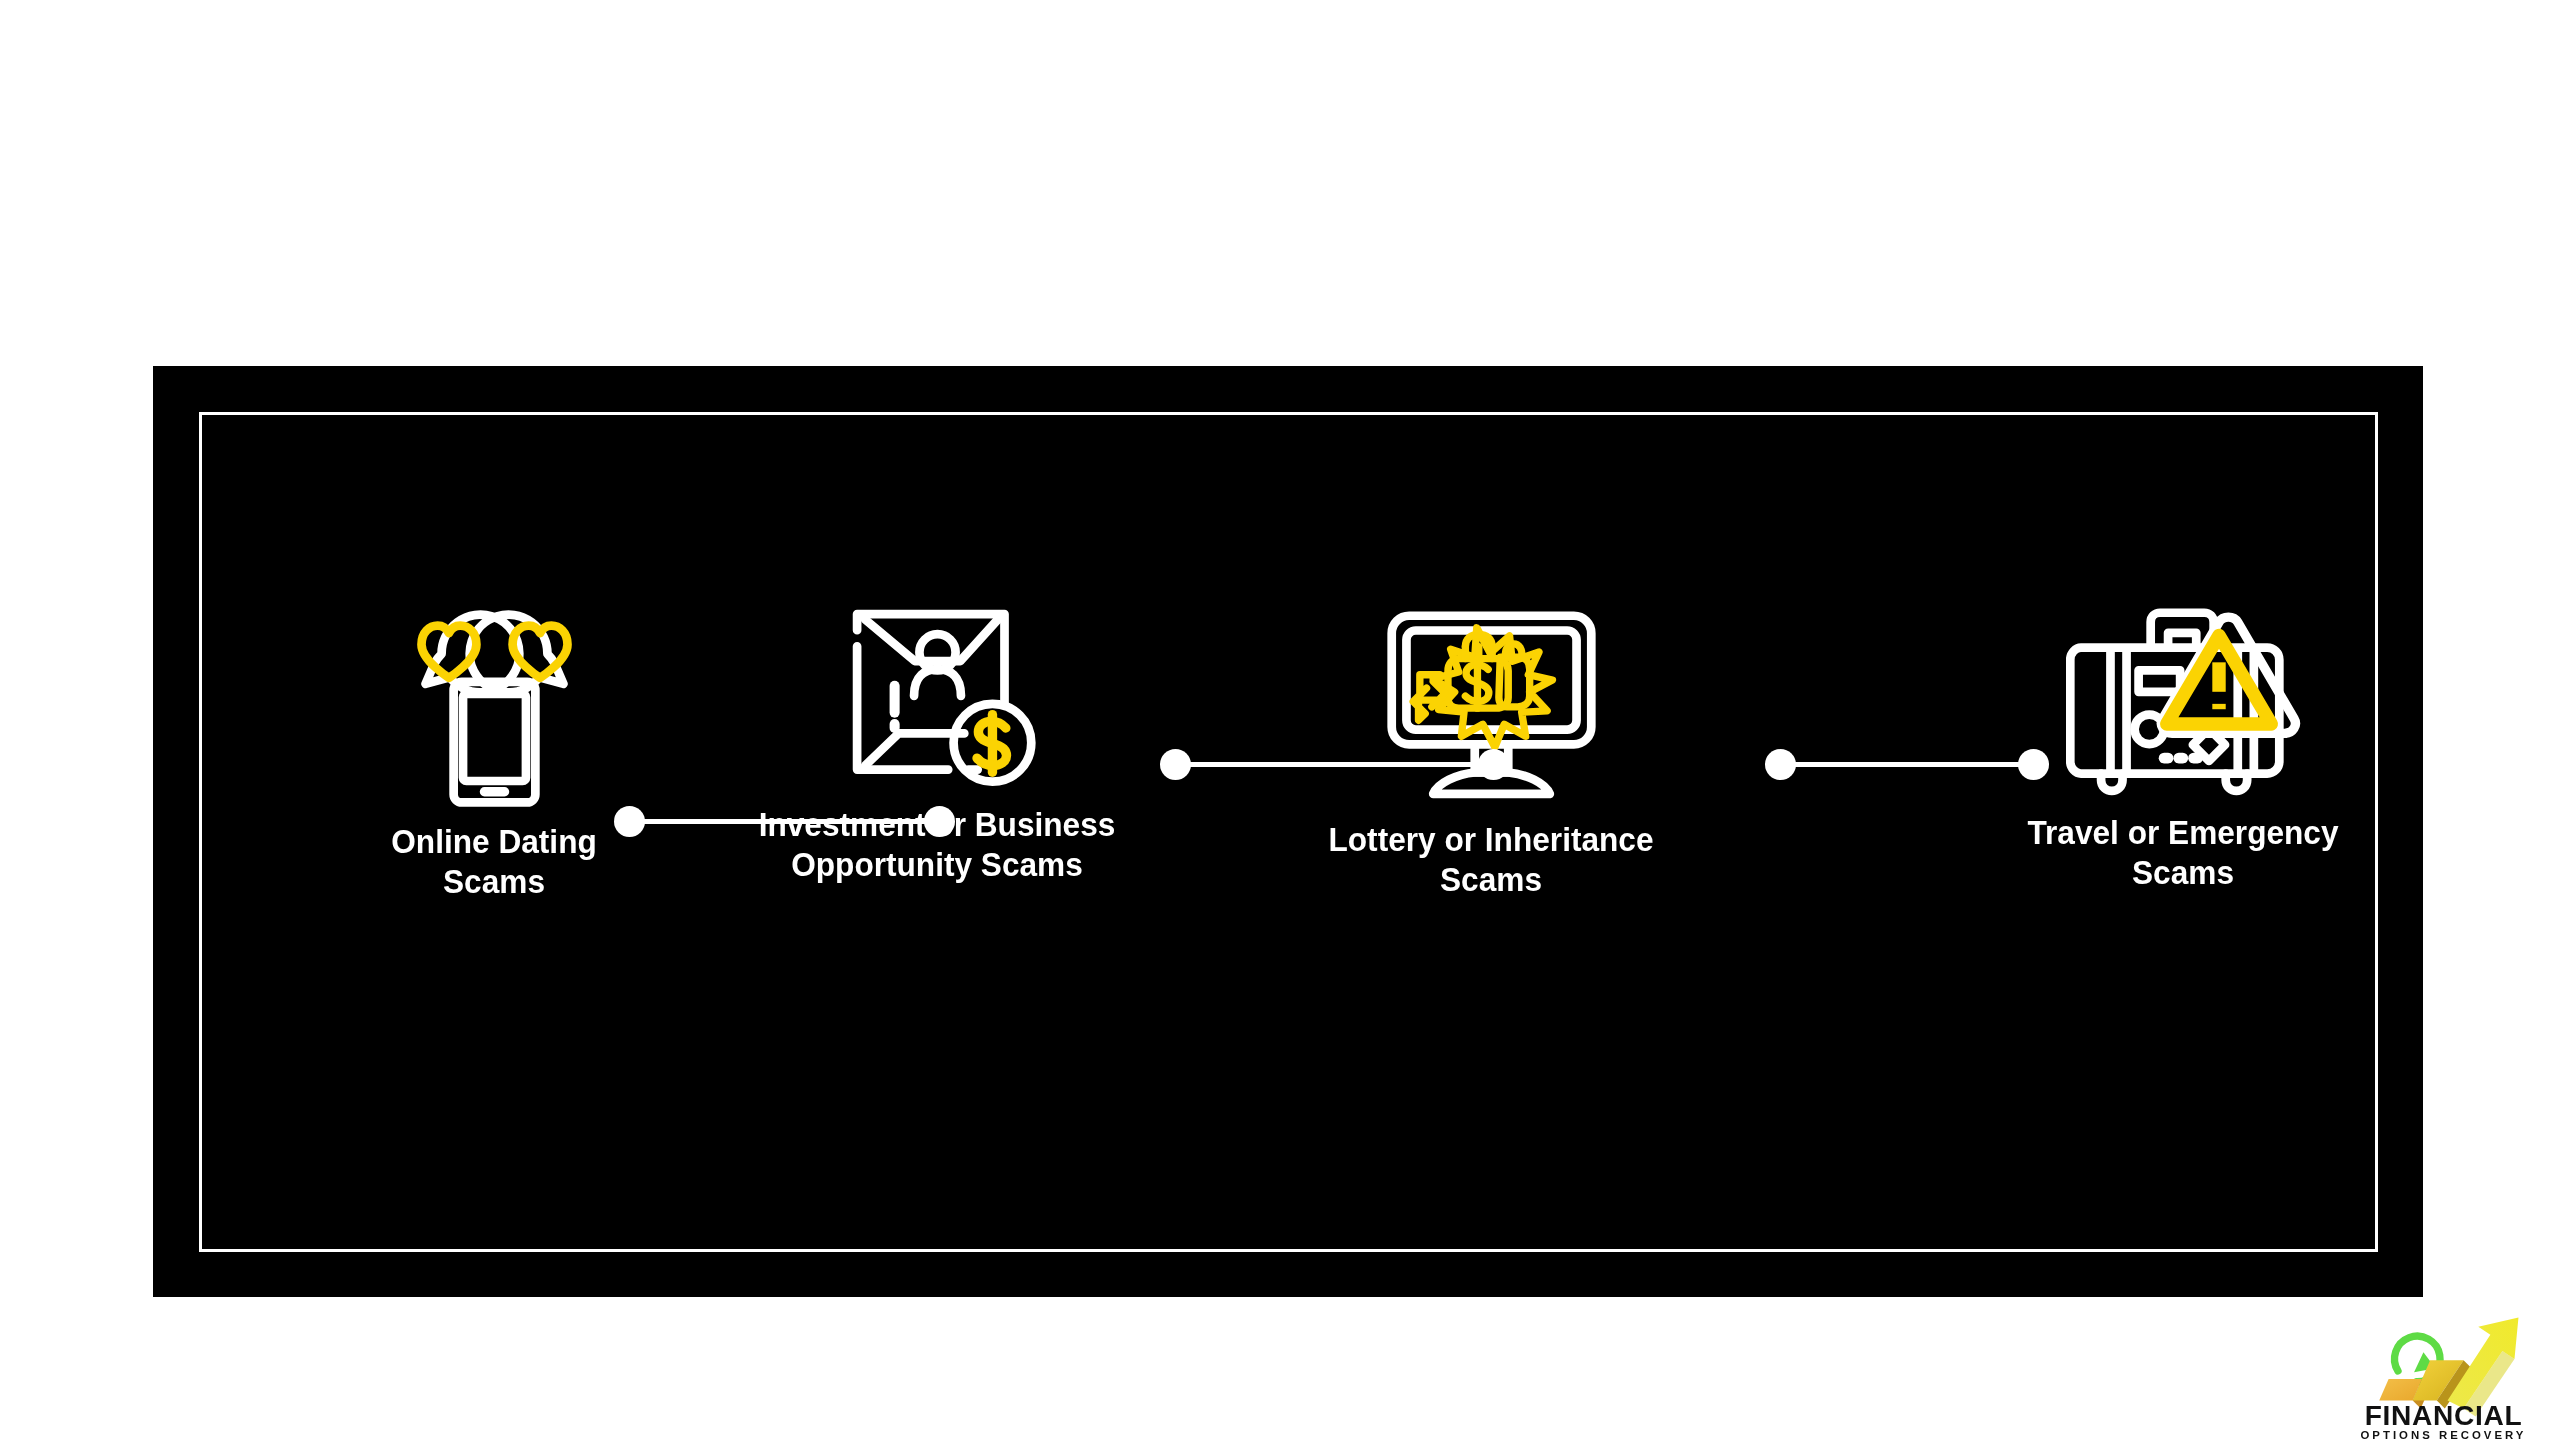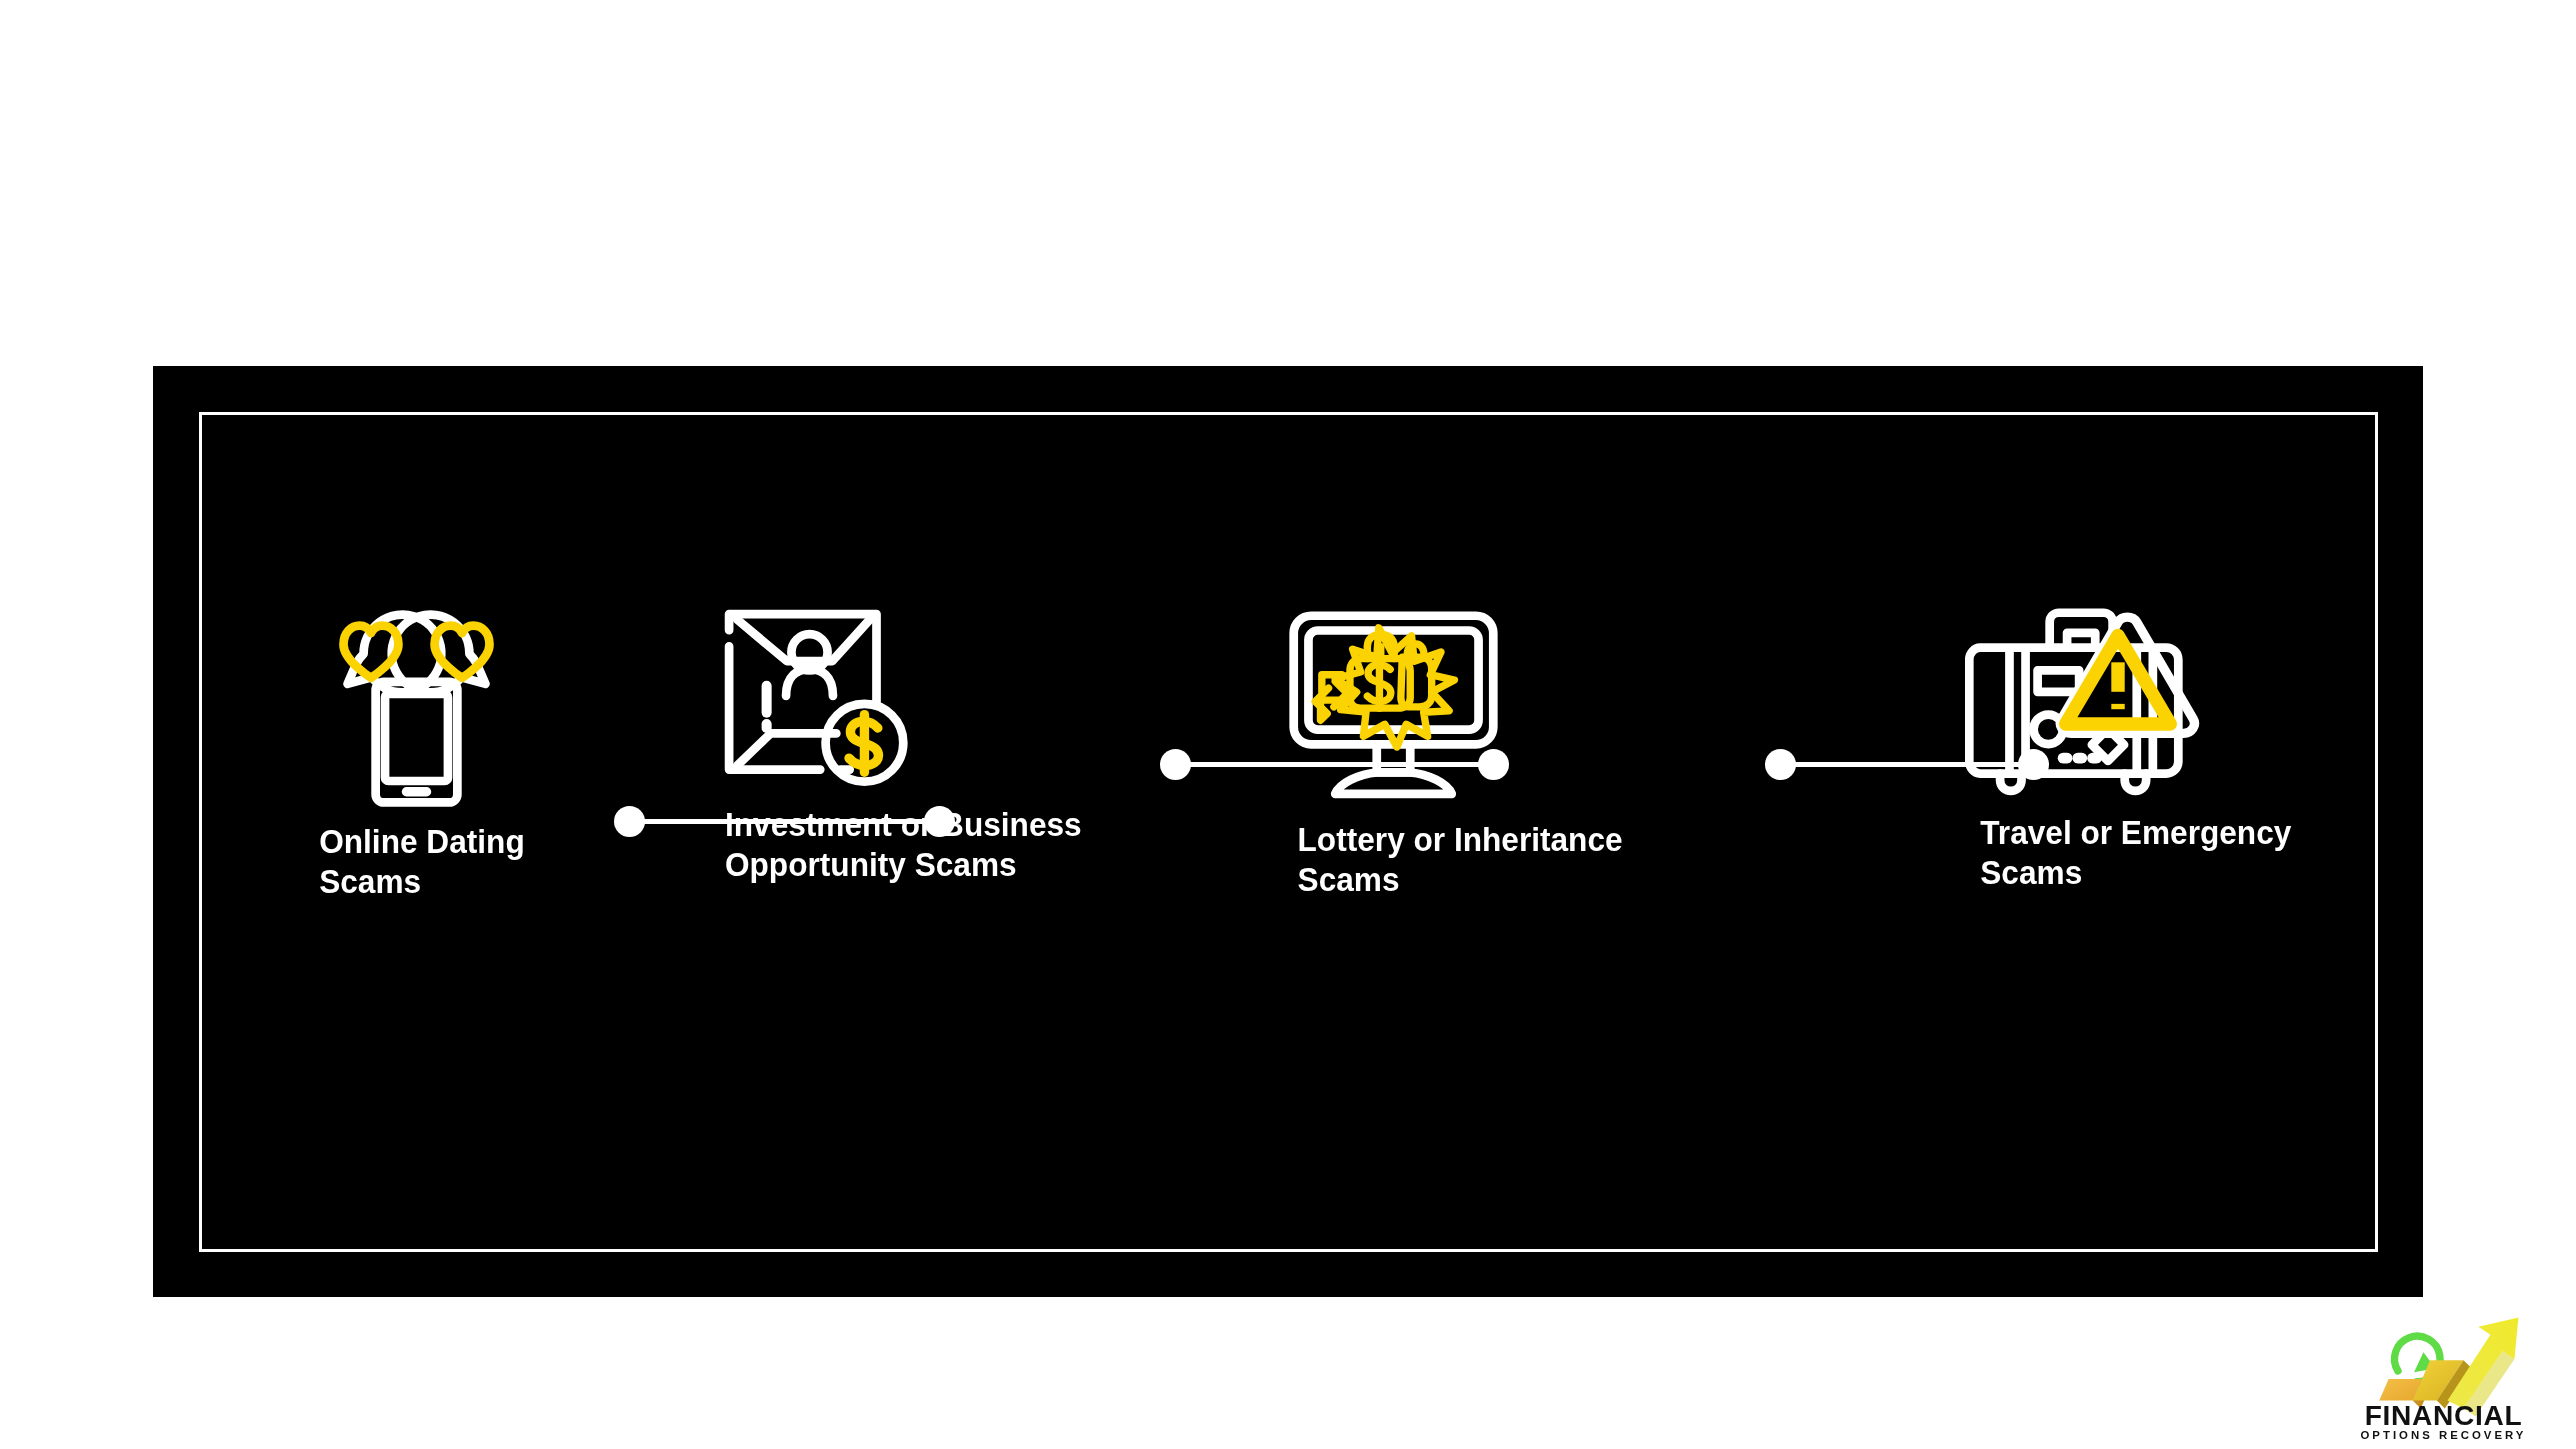--- a/index.html
+++ b/index.html
@@ -36,21 +36,21 @@
     width:2179px;height:840px;
     border:3.4px solid #ffffff;
     box-sizing:border-box;
   }
 
   
   .flow{
     position:absolute;left:46px;top:46px;
     width:2179px;height:840px;
   }
-  .node{position:absolute;}
+  .node{position:absolute;text-align:center;}
   .node .icon{display:block;margin:0 auto;}
   .node .caption{
     color:#ffffff;font-weight:700;
     font-family:"Liberation Sans Narrow","Liberation Sans",sans-serif;
     font-size:34px;line-height:1.18;
     transform:scaleX(0.93);transform-origin:center top;
     white-space:pre-line;
     margin-top:10.7px;
   }
 

